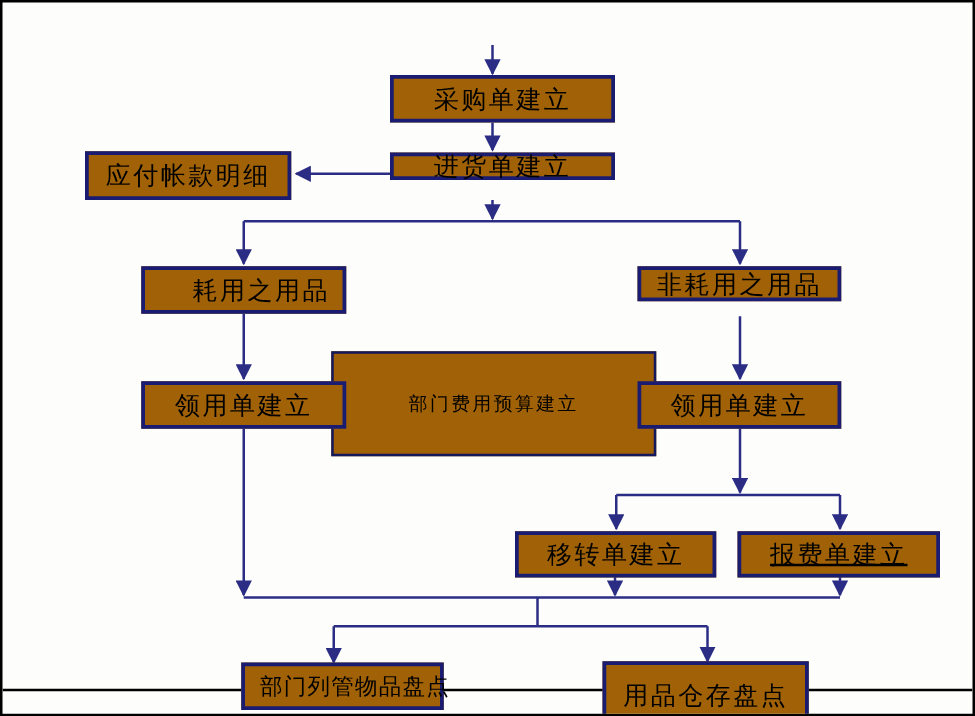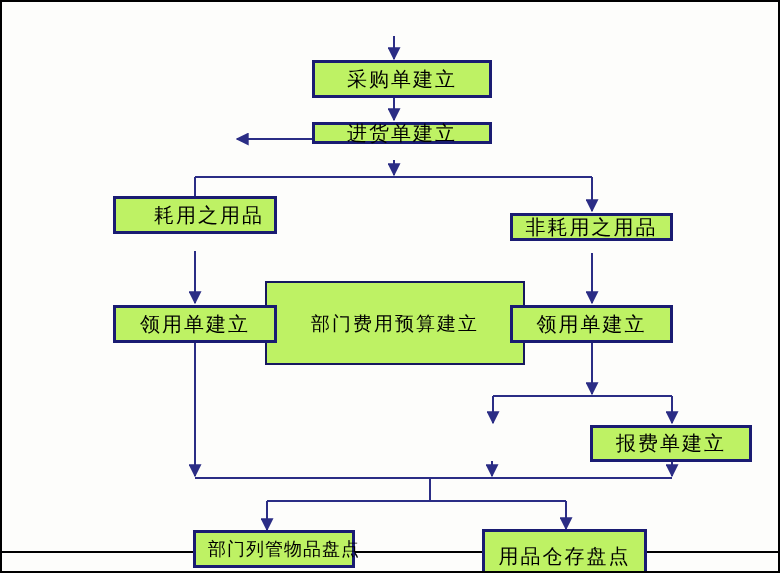--- a/index.html
+++ b/index.html
@@ -9,35 +9,35 @@
     background:#fdfdfb;
     border:2px solid #000;
     box-sizing:border-box;
     overflow:hidden;
     font-family:"Liberation Sans", sans-serif;
   }
   #connectors{position:absolute;left:0;top:0;width:776px;height:569px;}
   .node{
     position:absolute;
     box-sizing:border-box;
-    background:#bef264;
+    background:#a16207;
     border:3px solid #1a1c72;
     display:flex;
     align-items:center;
     justify-content:center;
     color:#000;
     font-size:20px;
     letter-spacing:2px;
     white-space:nowrap;
   }
   .node.thin{
     border-width:2px;
     border-color:#16185e;
     flex-direction:column;
-    font-size:19px;
+    font-size:15px;
     line-height:27px;
     letter-spacing:2px;
   }
   .blackline{
     position:absolute;
     left:0;right:0;
     top:549px;
     height:2px;
     background:#000;
   }
@@ -96,29 +96,31 @@
   </svg>
 
   <div class="node thin" style="left:263px;top:279px;width:260px;height:84px;">
     <span>部门费用预算建立</span>
   </div>
 
   <div class="node" style="left:310px;top:58px;width:180px;height:38px;">采购单建立</div>
 
   <div class="node" style="left:310px;top:120px;width:180px;height:22px;">进货单建立</div>
 
+  <div class="node" style="left:66px;top:119px;width:165px;height:39px;">应付帐款明细</div>
 
-  <div class="node" style="left:111px;top:194px;width:164px;height:38px;padding-left:28px;">耗用之用品</div>
+  <div class="node" style="left:111px;top:211px;width:164px;height:38px;padding-left:28px;">耗用之用品</div>
 
   <div class="node" style="left:508px;top:211px;width:163px;height:28px;">非耗用之用品</div>
 
   <div class="node" style="left:111px;top:303px;width:164px;height:38px;">领用单建立</div>
 
   <div class="node" style="left:508px;top:303px;width:163px;height:38px;">领用单建立</div>
 
+  <div class="node" style="left:410px;top:423px;width:161px;height:37px;">移转单建立</div>
 
-  <div class="node" style="left:588px;top:423px;width:162px;height:37px;">报费单建立</div>
+  <div class="node" style="left:588px;top:423px;width:162px;height:37px;text-decoration:underline;">报费单建立</div>
 
   <div class="node small" style="left:191px;top:528px;width:162px;height:38px;">部门列管物品盘点</div>
 
   <div class="node" style="left:480px;top:527px;width:165px;height:54px;">用品仓存盘点</div>
 
 </div>
 
 </body></html>

